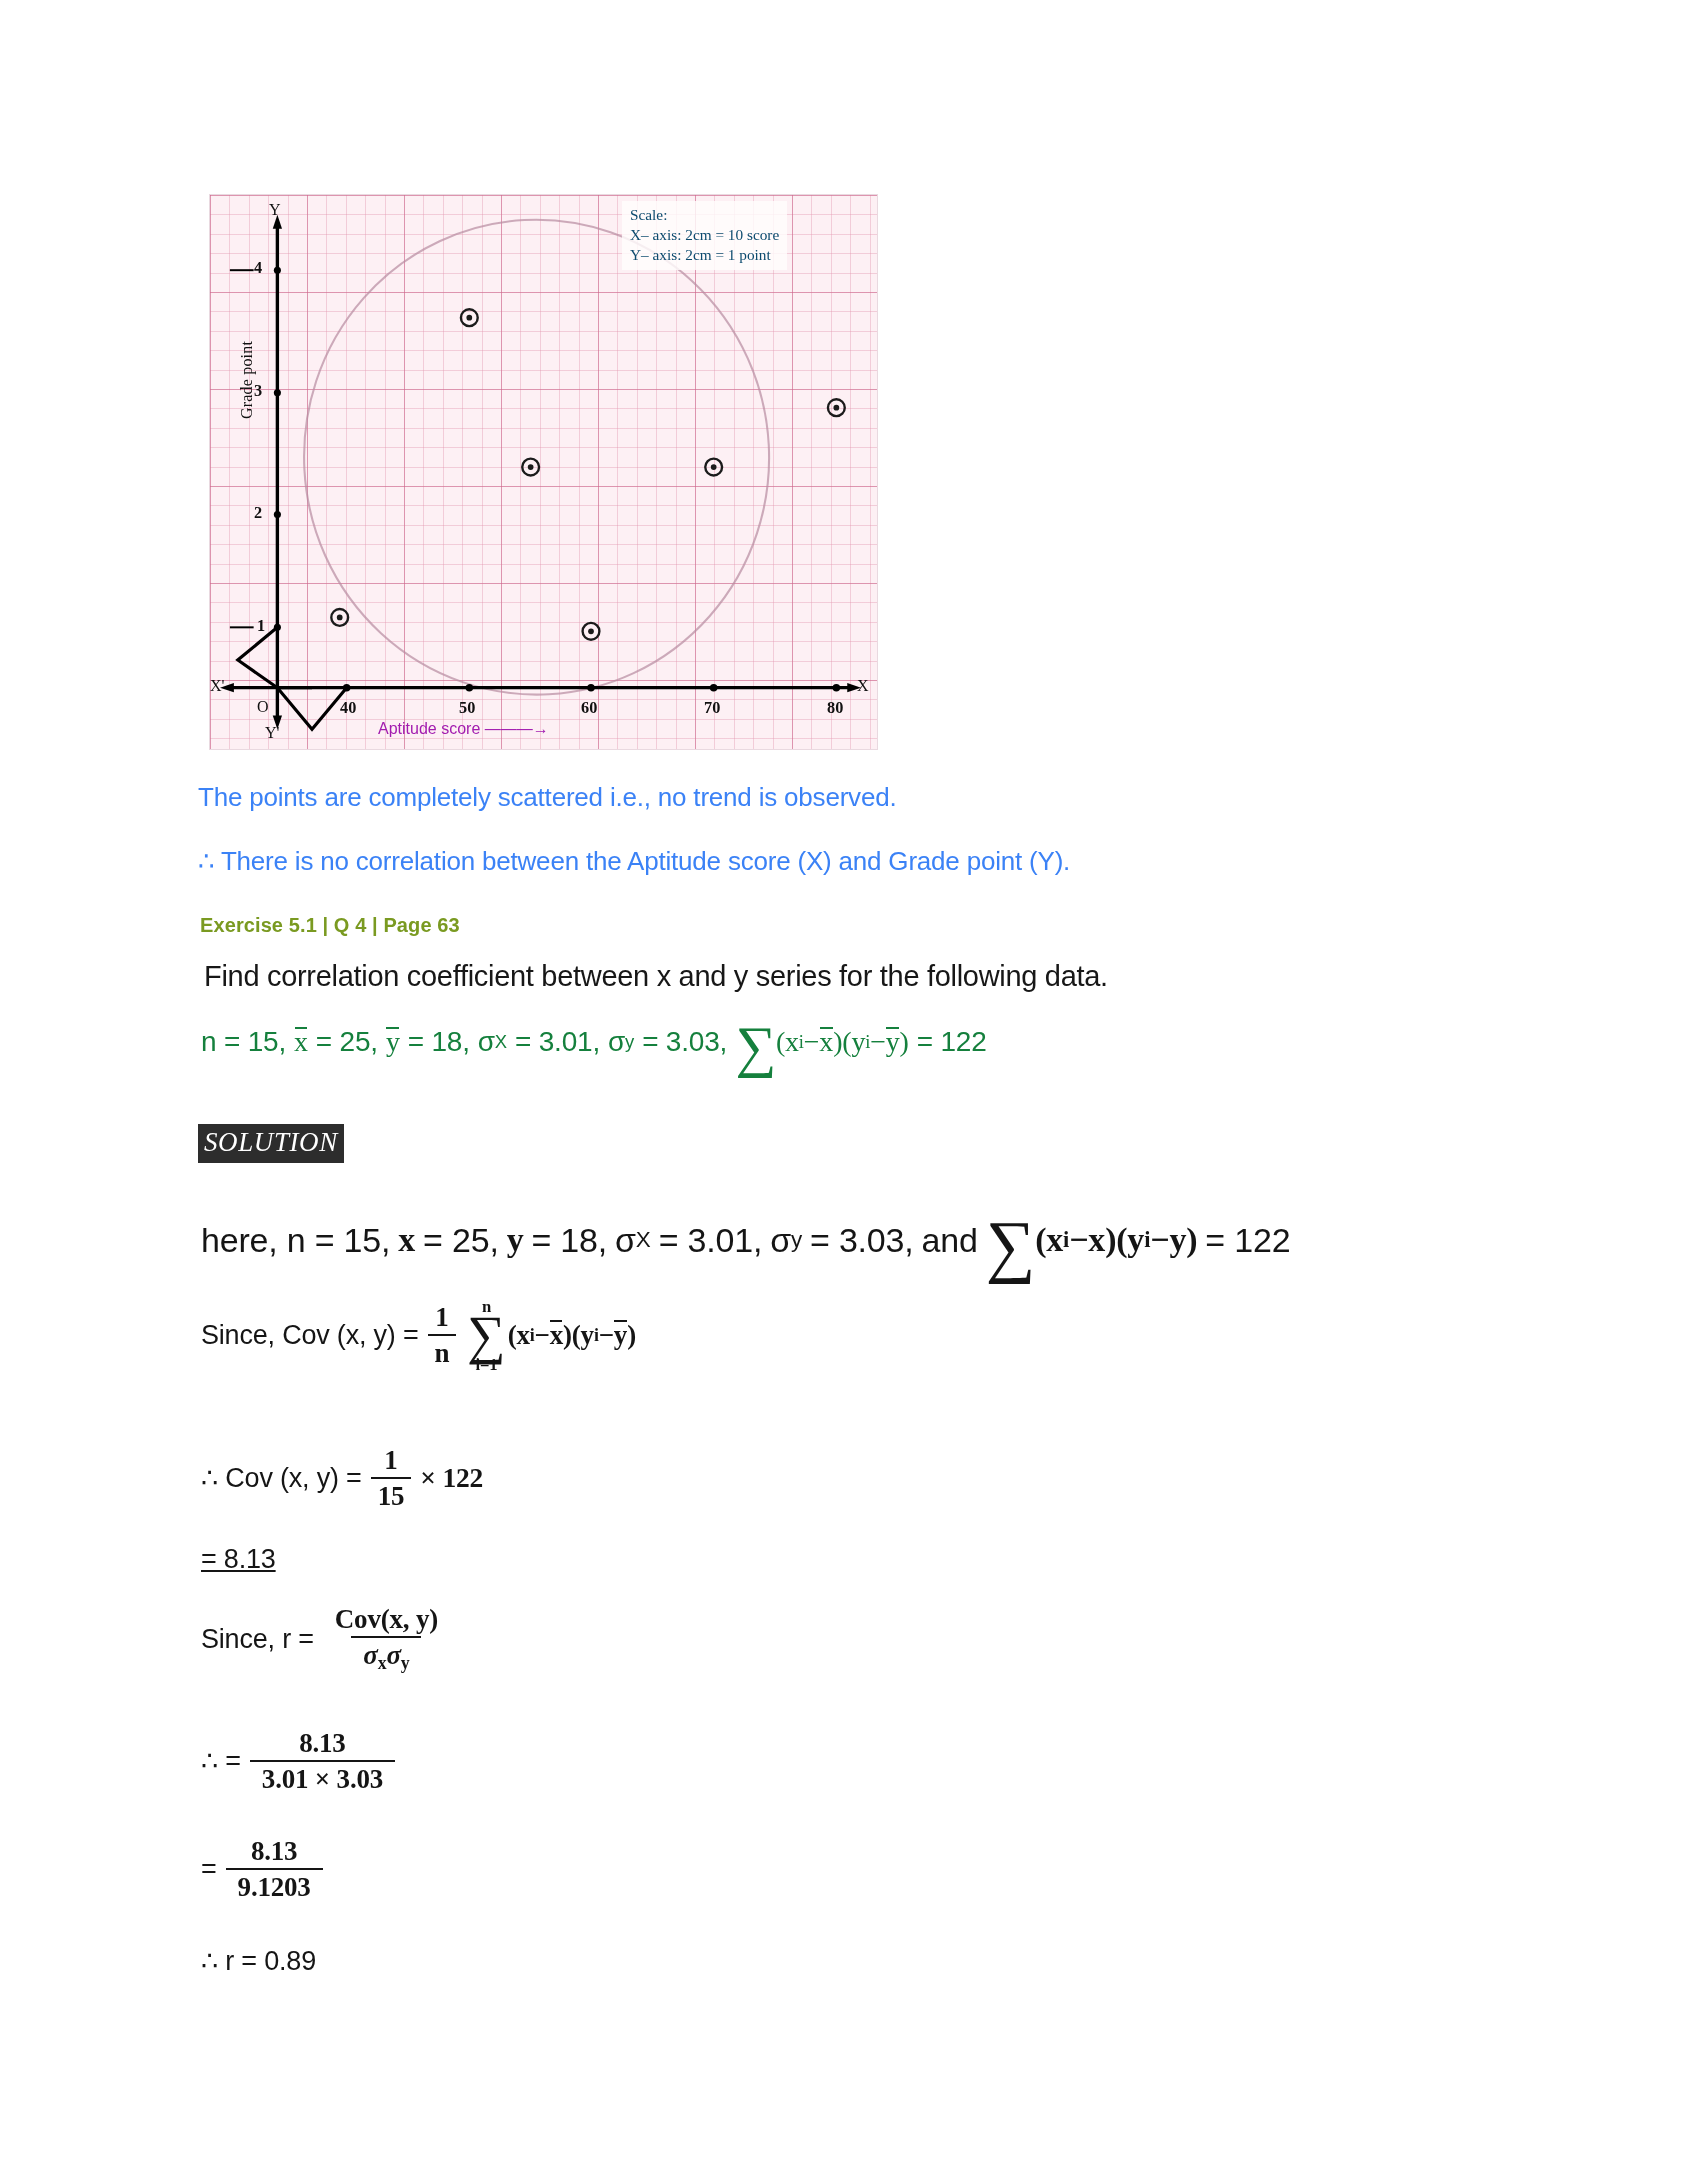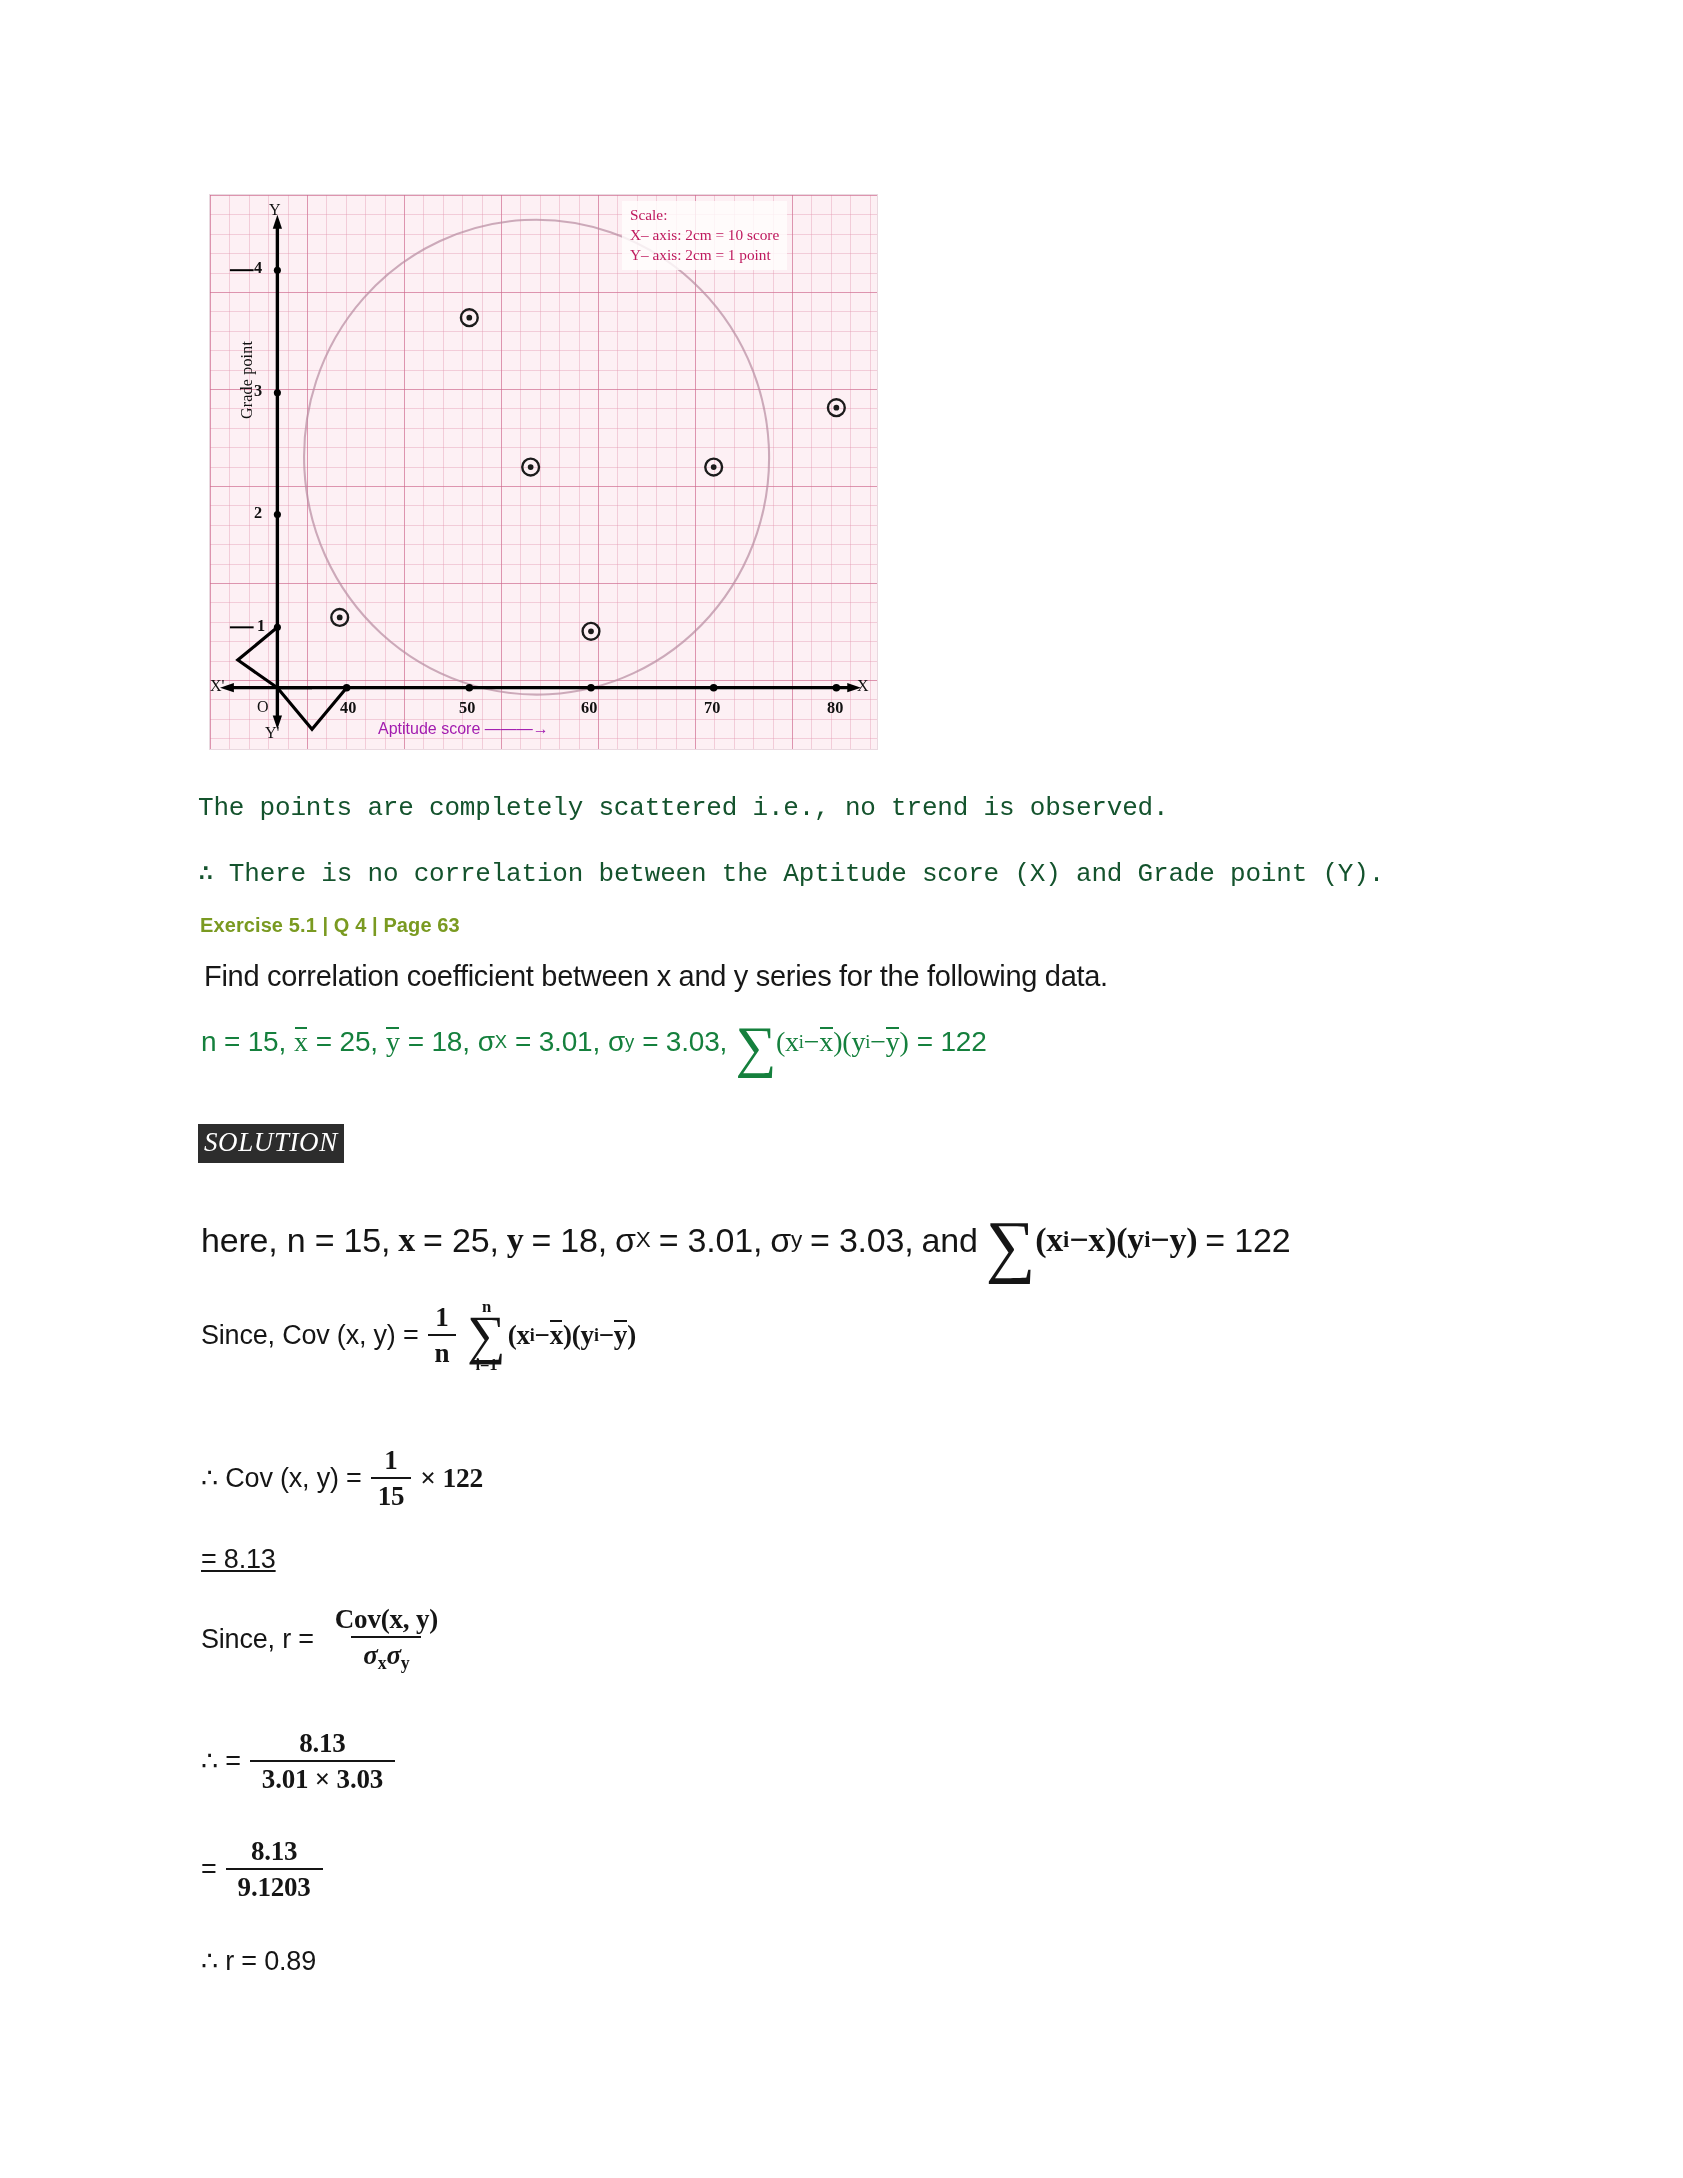--- a/index.html
+++ b/index.html
@@ -59,21 +59,21 @@
   }
   .scale-legend {
     position: absolute;
     left: 412px;
     top: 6px;
     background: rgba(255,252,253,0.82);
     padding: 4px 8px 5px 8px;
     font-family: "Liberation Serif", serif;
     font-size: 15.3px;
     line-height: 1.30;
-    color: #be185d;
+    color: #0c4a6e;
     white-space: nowrap;
   }
   .scale-legend div { white-space: nowrap; }
   .y-axis-title {
     position: absolute;
     left: -38px;
     top: 176px;
     width: 149px;
     text-align: center;
     transform: rotate(-90deg);
@@ -102,26 +102,25 @@
     position: absolute;
     font-family: "Liberation Serif", serif;
     font-size: 16px;
     font-weight: 400;
     color: #111;
   }
 
   
   .para {
     position: absolute;
-    font-family: Liberation Mono, monospace;
+    font-family: Liberation Sans, sans-serif;
     font-size: 26px;
-    color: #14532d;
+    color: #3b82f6;
     white-space: nowrap;
     letter-spacing: -0.2px;
-    margin-top: 11px;
   }
   .para-1 { left: 198px; top: 782px; }
   .para-2 { left: 198px; top: 846px; }
 
   .exercise-tag {
     position: absolute;
     left: 200px;
     top: 914px;
     font-family: "Liberation Sans", sans-serif;
     font-size: 20px;

